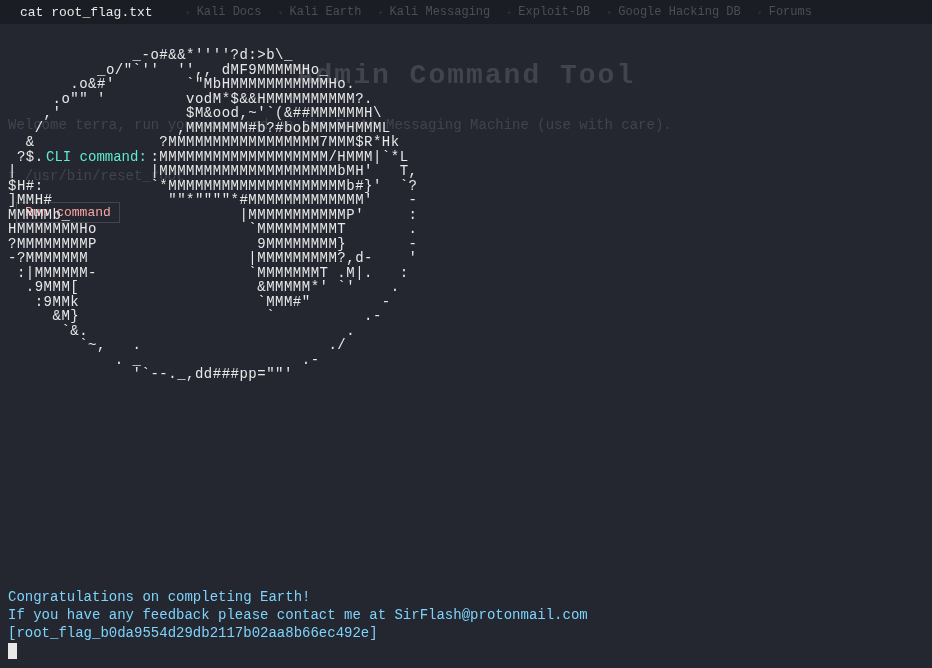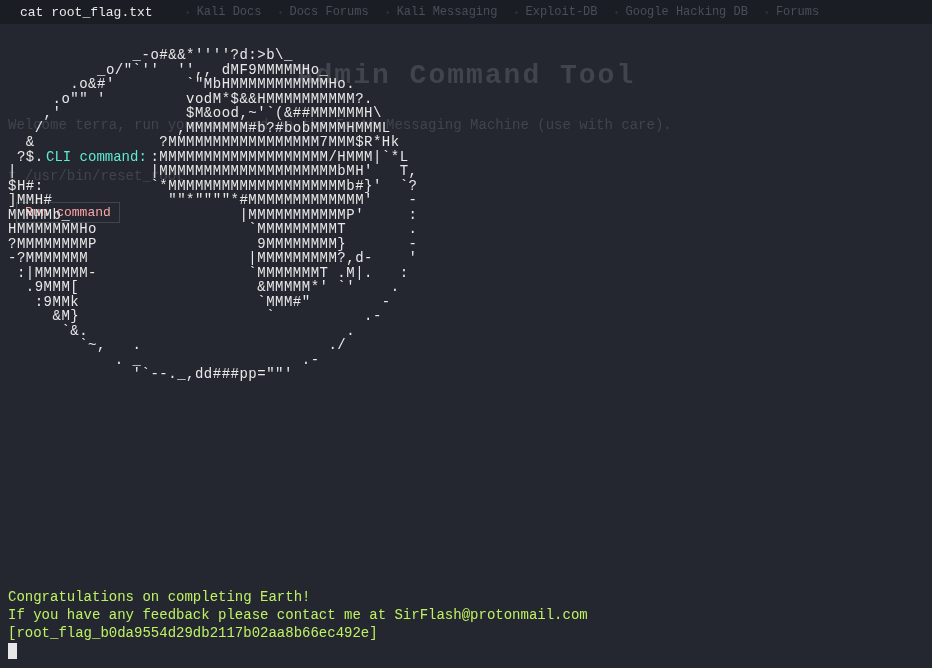--- a/index.html
+++ b/index.html
@@ -94,21 +94,21 @@
       white-space: pre;
       font-family: 'Courier New', monospace;
       padding: 24px 8px 4px;
       pointer-events: none;
       letter-spacing: 0.5px;
     }
     .footer-text {
       position: absolute;
       bottom: 8px;
       left: 8px;
-      color: #bef264;
+      color: #7dd3fc;
       font-size: 14px;
       line-height: 18px;
       white-space: pre;
       font-family: 'Courier New', monospace;
     }
     .cursor {
       display: inline-block;
       width: 9px;
       height: 16px;
       background: #e8e8e8;
@@ -120,21 +120,21 @@
 
 <div class="top-bar">
   <span class="top-cmd">cat root_flag.txt</span>
   <div class="bookmarks">
     <span class="bookmark">
       <span class="bk-icon">✦</span>
       <span>Kali Docs</span>
     </span>
     <span class="bookmark">
       <span class="bk-icon">✦</span>
-      <span>Docs Forums</span>
+      <span>Kali Earth</span>
     </span>
     <span class="bookmark">
       <span class="bk-icon">✦</span>
       <span>Kali Messaging</span>
     </span>
     <span class="bookmark">
       <span class="bk-icon">✦</span>
       <span>Exploit-DB</span>
     </span>
     <span class="bookmark">

